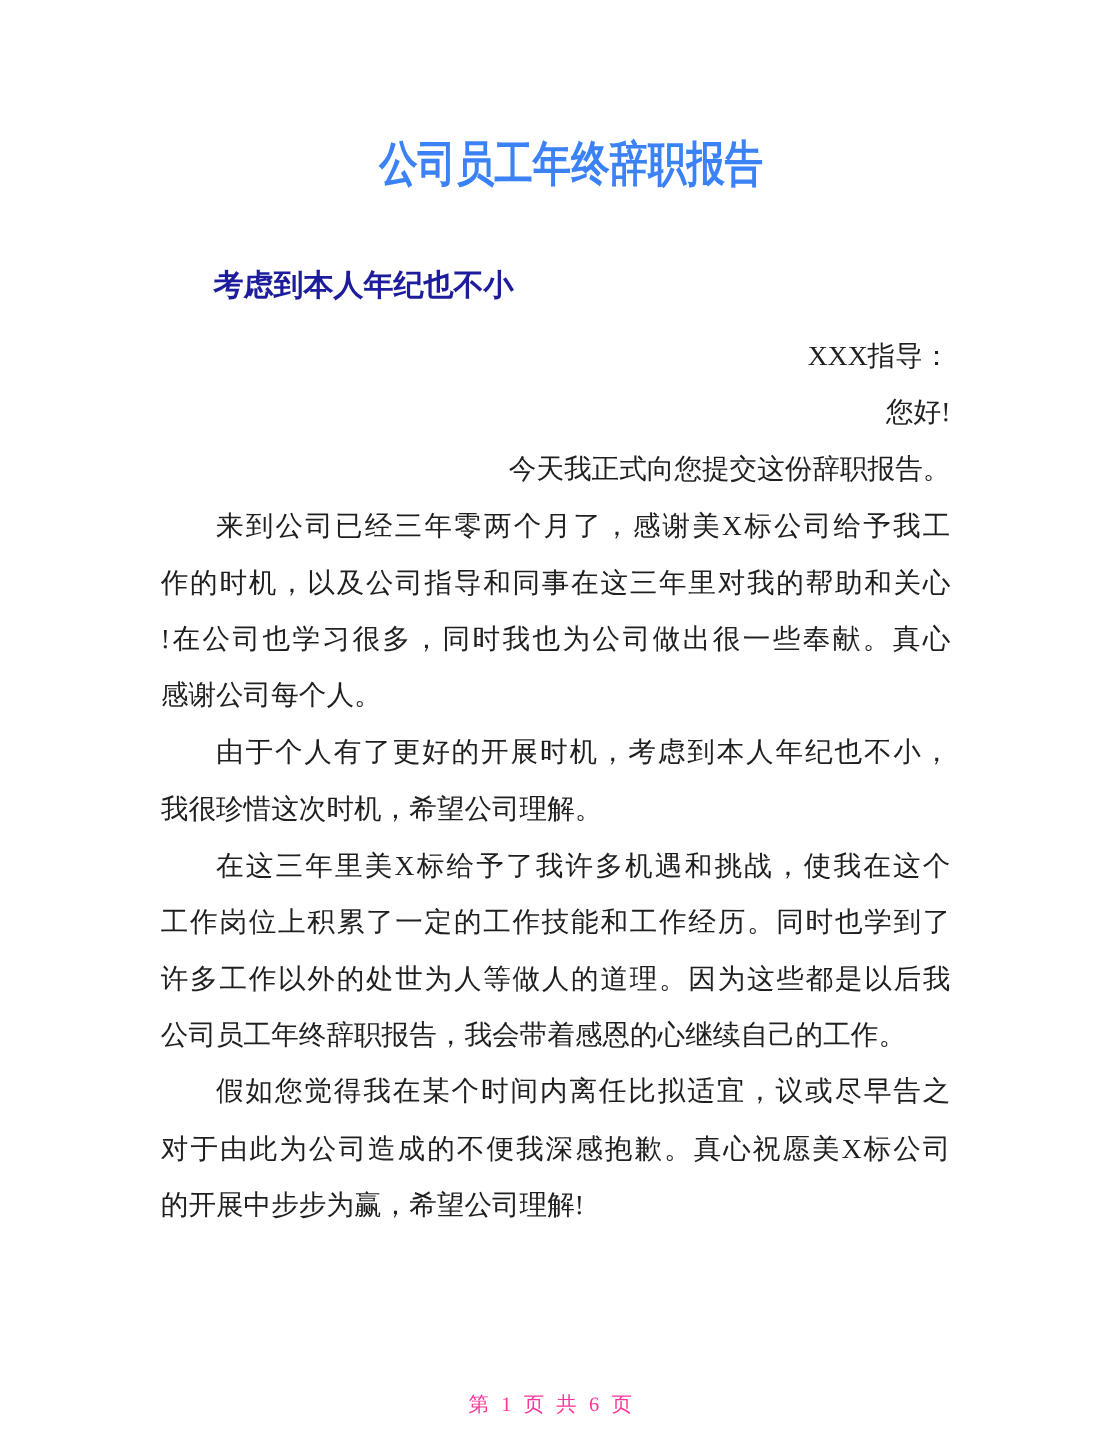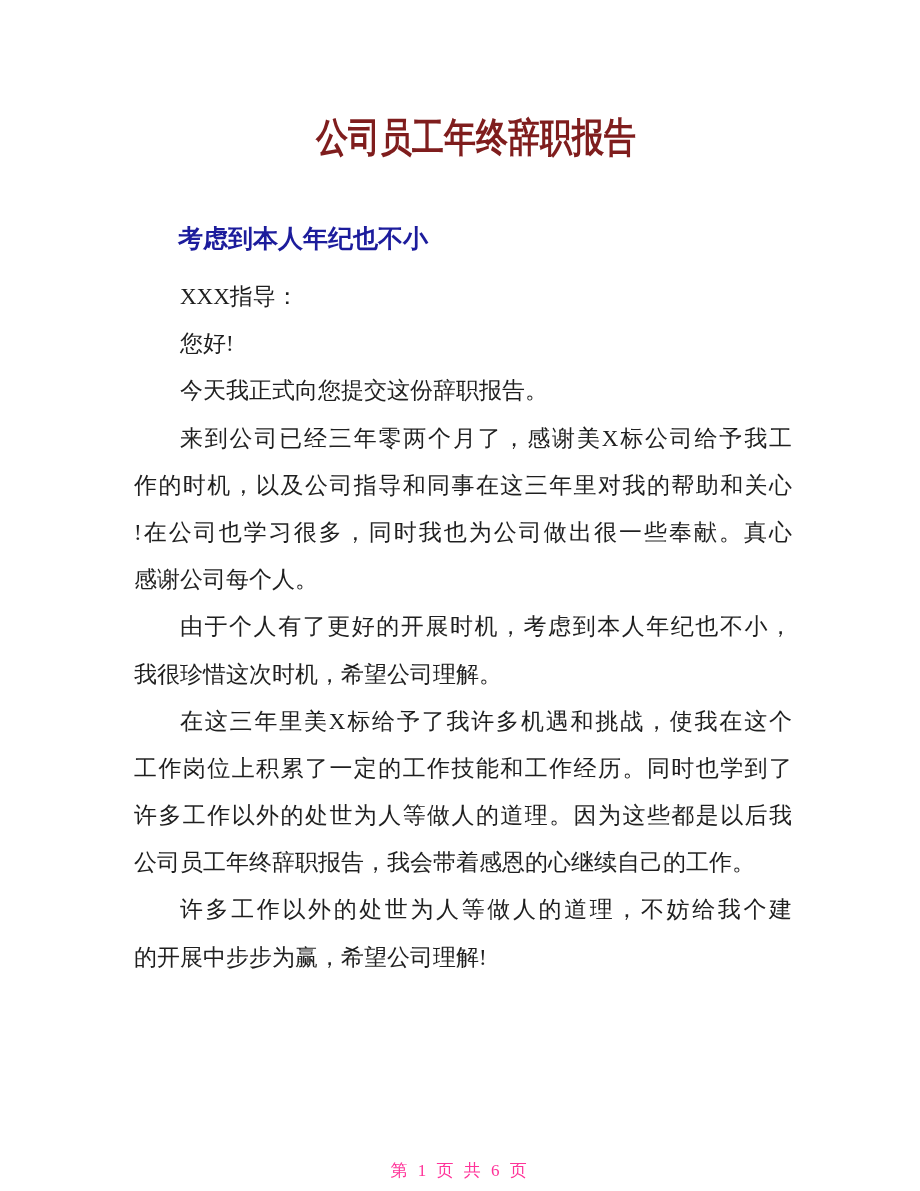--- a/index.html
+++ b/index.html
@@ -58,58 +58,60 @@
     text-align: left;
   }
   #body-text .line.justify {
     white-space: normal;
     text-align: justify;
     text-align-last: justify;
     overflow: hidden;
   }
   #body-text .line.indent {
     text-indent: 46px;
+    text-align: right;
   }
   #page-footer {
     position: absolute;
     top: 1112px;
     left: 0;
     right: 0;
     text-align: center;
     font-family: "Liberation Serif", serif;
     font-size: 17px;
     line-height: 22px;
     letter-spacing: 3px;
     white-space: pre;
   }
 </style>
 </head>
 <body>
 
 <div id="doc-page">
 
-  <div id="doc-title" style="color: #7f1d1d; margin-left: 32px;">
+  <div id="doc-title" style="color: #3b82f6; margin-left: 32px;">
     <span class="squeeze">公司员工年终辞职报告</span>
   </div>
 
   <div id="doc-subtitle" style="color: rgb(28, 28, 156);">考虑到本人年纪也不小</div>
 
   <div id="body-text" style="color: rgb(31, 31, 31);">
       <div class="line indent">XXX指导：</div>
       <div class="line indent">您好!</div>
       <div class="line indent">今天我正式向您提交这份辞职报告。</div>
       <div class="line indent justify">来到公司已经三年零两个月了，感谢美X标公司给予我工</div>
       <div class="line justify">作的时机，以及公司指导和同事在这三年里对我的帮助和关心</div>
       <div class="line justify">!在公司也学习很多，同时我也为公司做出很一些奉献。真心</div>
       <div class="line">感谢公司每个人。</div>
       <div class="line indent justify">由于个人有了更好的开展时机，考虑到本人年纪也不小，</div>
       <div class="line">我很珍惜这次时机，希望公司理解。</div>
       <div class="line indent justify">在这三年里美X标给予了我许多机遇和挑战，使我在这个</div>
       <div class="line justify">工作岗位上积累了一定的工作技能和工作经历。同时也学到了</div>
       <div class="line justify">许多工作以外的处世为人等做人的道理。因为这些都是以后我</div>
       <div class="line">公司员工年终辞职报告，我会带着感恩的心继续自己的工作。</div>
-      <div class="line indent justify">许多工作以外的处世为人等做人的道理，不妨给我个建</div>
+      <div class="line indent justify">假如您觉得我在某个时间内离任比拟适宜，议或尽早告之</div>
+      <div class="line justify">对于由此为公司造成的不便我深感抱歉。真心祝愿美X标公司</div>
       <div class="line">的开展中步步为赢，希望公司理解!</div>
     </div>
 
   <div id="page-footer" style="color: rgb(255, 51, 153); margin-top: 48px;">第 1 页 共 6 页</div>
 
 </div>
 
 </body></html>

